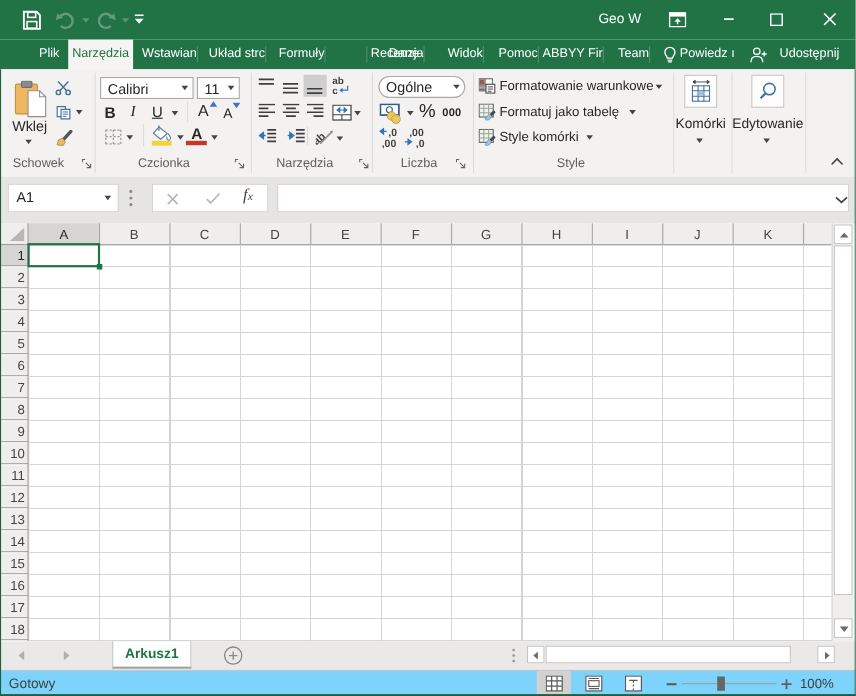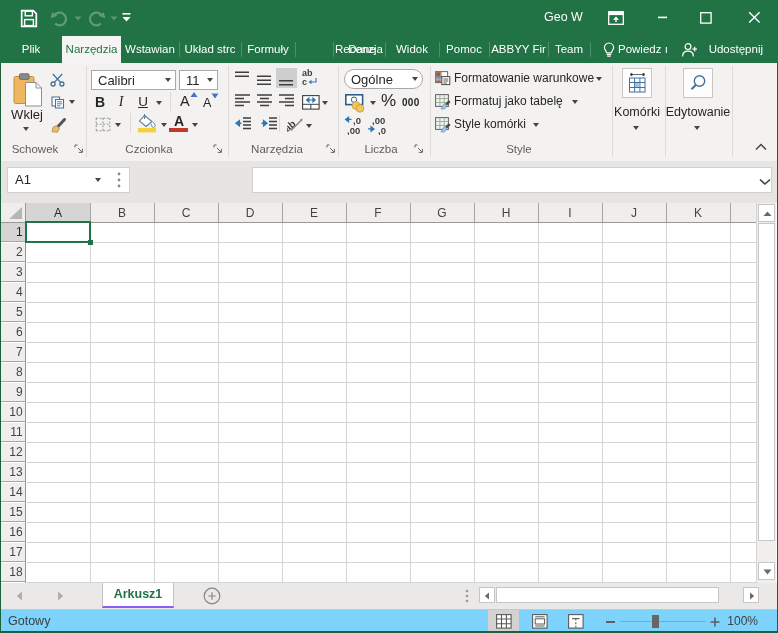--- a/index.html
+++ b/index.html
@@ -2,21 +2,21 @@
 <html><head>
 <meta charset="utf-8">
 <style>
   html,body{margin:0;padding:0;}
   #win{position:relative;width:778px;height:633px;background:#fff;overflow:hidden;
        font-family:"Liberation Sans",sans-serif;-webkit-font-smoothing:antialiased;}
   .abs{position:absolute;}
   
   #titlebar{left:0;top:0;width:778px;height:36px;background:#217346;}
   #tabrow{left:0;top:36px;width:778px;height:27px;background:#217346;}
-  .tabtxt{position:absolute;top:0;height:27px;line-height:27px;color:#fff;font-size:11.5px;text-align:center;}
+  .tabtxt{position:absolute;top:0;height:27px;line-height:27px;color:#fff;font-size:11.5px;text-align:right;}
   .tabsep{position:absolute;top:6px;height:15px;width:1px;background:#4d8f6c;}
   #activetab{position:absolute;left:62px;top:0px;width:59px;height:28px;background:#f5f4f2;color:#217346;
              font-size:11.5px;text-align:center;line-height:27px;}
   
   #ribbon{left:0;top:63px;width:778px;height:98px;background:#f3f2f1;border-bottom:1px solid #d2d0ce;}
   .gsep{position:absolute;top:3px;height:91px;width:1px;background:#dcdbda;}
   .glabel{position:absolute;top:78px;height:16px;line-height:16px;font-size:11.5px;color:#605e5c;text-align:center;}
   .rtext{position:absolute;font-size:12px;color:#262626;}
   .combo{position:absolute;background:#fff;border:1px solid #aaa9a8;}
   .combo span{position:absolute;left:6px;top:0;font-size:13px;color:#262626;line-height:19px;}
@@ -330,29 +330,38 @@
       <path d="M6.8 11 L2.5 15.3" stroke="#41719c" stroke-width="2"></path>
     </svg>
     <div class="rtext" style="left:664px;top:42px;width:68px;text-align:center;font-size:12.5px;">Edytowanie</div>
     <div class="dd" style="left:694px;top:63px;"></div>
     <div class="gsep" style="left:732px;"></div>
     <svg class="abs" style="left:755px;top:80px;" width="12" height="8" viewBox="0 0 12 8">
       <path d="M1 6.5 L6 1.5 L11 6.5" fill="none" stroke="#3f3f3f" stroke-width="1.4"></path>
     </svg>
   </div>
   <div id="fbar" class="abs">
-    <div class="wbox" style="left:7px;top:6px;width:123px;height:26px;box-sizing:border-box;">
+    <div class="wbox" style="left:7px;top:6px;width:101px;height:26px;box-sizing:border-box;">
       <div class="abs" style="left:7px;top:0;height:24px;line-height:24px;font-size:13px;color:#262626;">A1</div>
       <div class="dd" style="left:87px;top:10px;"></div>
     </div>
     <svg class="abs" style="left:117px;top:11px;" width="4" height="17">
       <circle cx="2" cy="2" r="1.4" fill="#8a8a8a"></circle>
         <circle cx="2" cy="8" r="1.4" fill="#8a8a8a"></circle>
         <circle cx="2" cy="14" r="1.4" fill="#8a8a8a"></circle>
     </svg>
+    <div class="wbox" style="left:138px;top:6px;width:106px;height:26px;box-sizing:border-box;">
+      <svg class="abs" style="left:12px;top:6.5px;" width="12" height="12">
+          <path d="M1.5 1.5 L10.5 10.5 M10.5 1.5 L1.5 10.5" stroke="#b8b8b8" stroke-width="1.5"></path>
+        </svg>
+      <svg class="abs" style="left:48px;top:7px;" width="14" height="11">
+          <path d="M1 6 L4.5 9.5 L12.5 1" stroke="#b8b8b8" stroke-width="1.5" fill="none"></path>
+        </svg>
+      <div class="abs" style="left:82px;top:2px;font-family:'Liberation Serif',serif;font-style:italic;font-size:15px;color:#3f3f3f;">f<span style="font-size:10.5px;">x</span></div>
+    </div>
     <div class="wbox" style="left:252px;top:6px;width:520px;height:26px;box-sizing:border-box;">
       <svg class="abs" style="left:506px;top:10px;" width="12" height="8">
           <path d="M1 1.5 L6 6 L11 1.5" fill="none" stroke="#3f3f3f" stroke-width="1.6"></path>
         </svg>
     </div>
   </div>
   <div id="sheet" class="abs">
 
     <div class="abs" style="left:1px;top:0;width:25px;height:19px;background:#efeeed;border-bottom:1px solid #a6a6a6;">
       <svg class="abs" style="left:7px;top:4px;" width="15" height="13">
@@ -426,21 +435,21 @@
       </div>
     </div>
   </div>
   <div id="sheettabs" class="abs">
     <svg class="abs" style="left:16px;top:8px;" width="7" height="10">
         <path d="M6 0.5 V9.5 L0.8 5 z" fill="#b0aeac"></path>
       </svg>
     <svg class="abs" style="left:57px;top:8px;" width="7" height="10">
         <path d="M1 0.5 V9.5 L6.2 5 z" fill="#b0aeac"></path>
       </svg>
-    <div class="abs" style="left:102px;top:0;width:72px;height:25px;background:#fff;border-left:1px solid #c6c4c2;border-right:1px solid #c6c4c2;border-bottom:2px solid #8b5cf6;box-sizing:border-box;text-align:center;line-height:22px;font-size:12.5px;font-weight:bold;color:#217346;">Arkusz1</div>
+    <div class="abs" style="left:102px;top:0;width:72px;height:25px;background:#fff;border-left:1px solid #c6c4c2;border-right:1px solid #c6c4c2;border-bottom:2px solid #a3a3a3;box-sizing:border-box;text-align:center;line-height:22px;font-size:12.5px;font-weight:bold;color:#217346;">Arkusz1</div>
     <svg class="abs" style="left:203px;top:4px;" width="18" height="18" viewBox="0 0 18 18">
       <circle cx="9" cy="9" r="7.8" fill="none" stroke="#868686" stroke-width="1.2"></circle>
       <path d="M9 5.2 V12.8 M5.2 9 H12.8" stroke="#868686" stroke-width="1.2"></path>
     </svg>
     <svg class="abs" style="left:465px;top:6px;" width="4" height="15">
       <circle cx="2" cy="2" r="1.3" fill="#9a9a9a"></circle>
         <circle cx="2" cy="7" r="1.3" fill="#9a9a9a"></circle>
         <circle cx="2" cy="12" r="1.3" fill="#9a9a9a"></circle>
     </svg>
     <div class="abs" style="left:479px;top:4px;width:16px;height:16px;background:#fff;border:1px solid #c8c6c4;box-sizing:border-box;">

